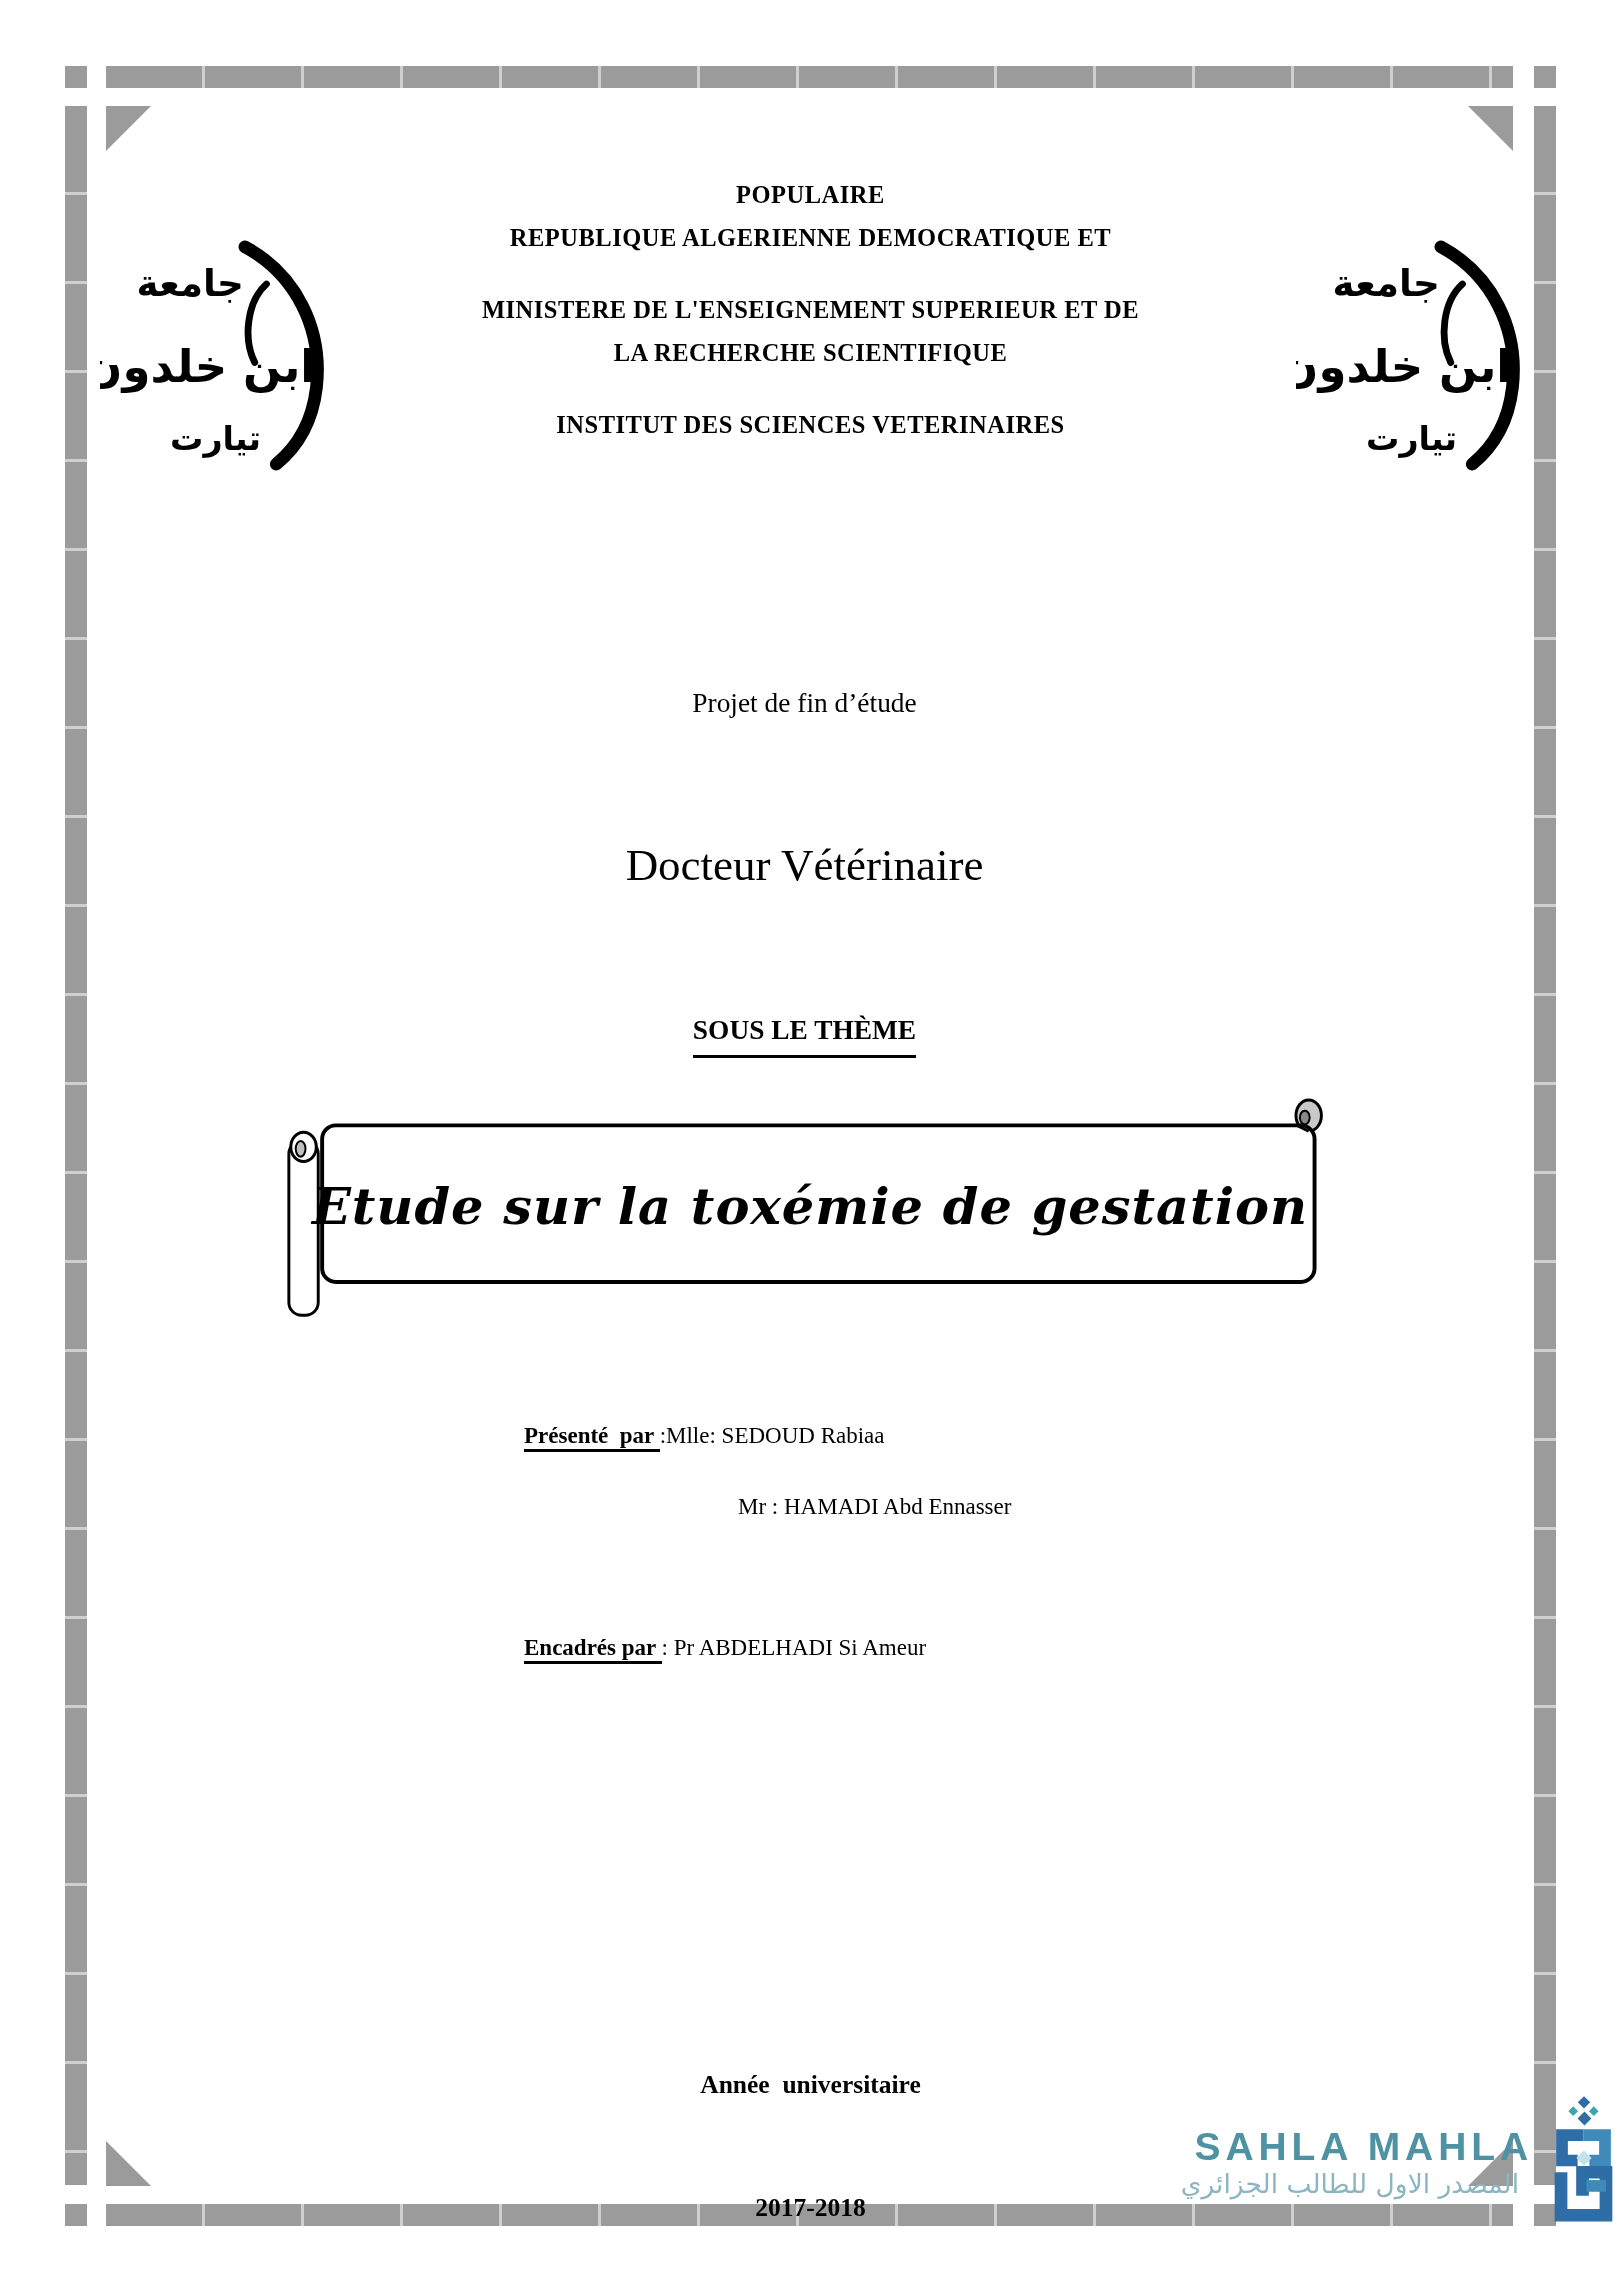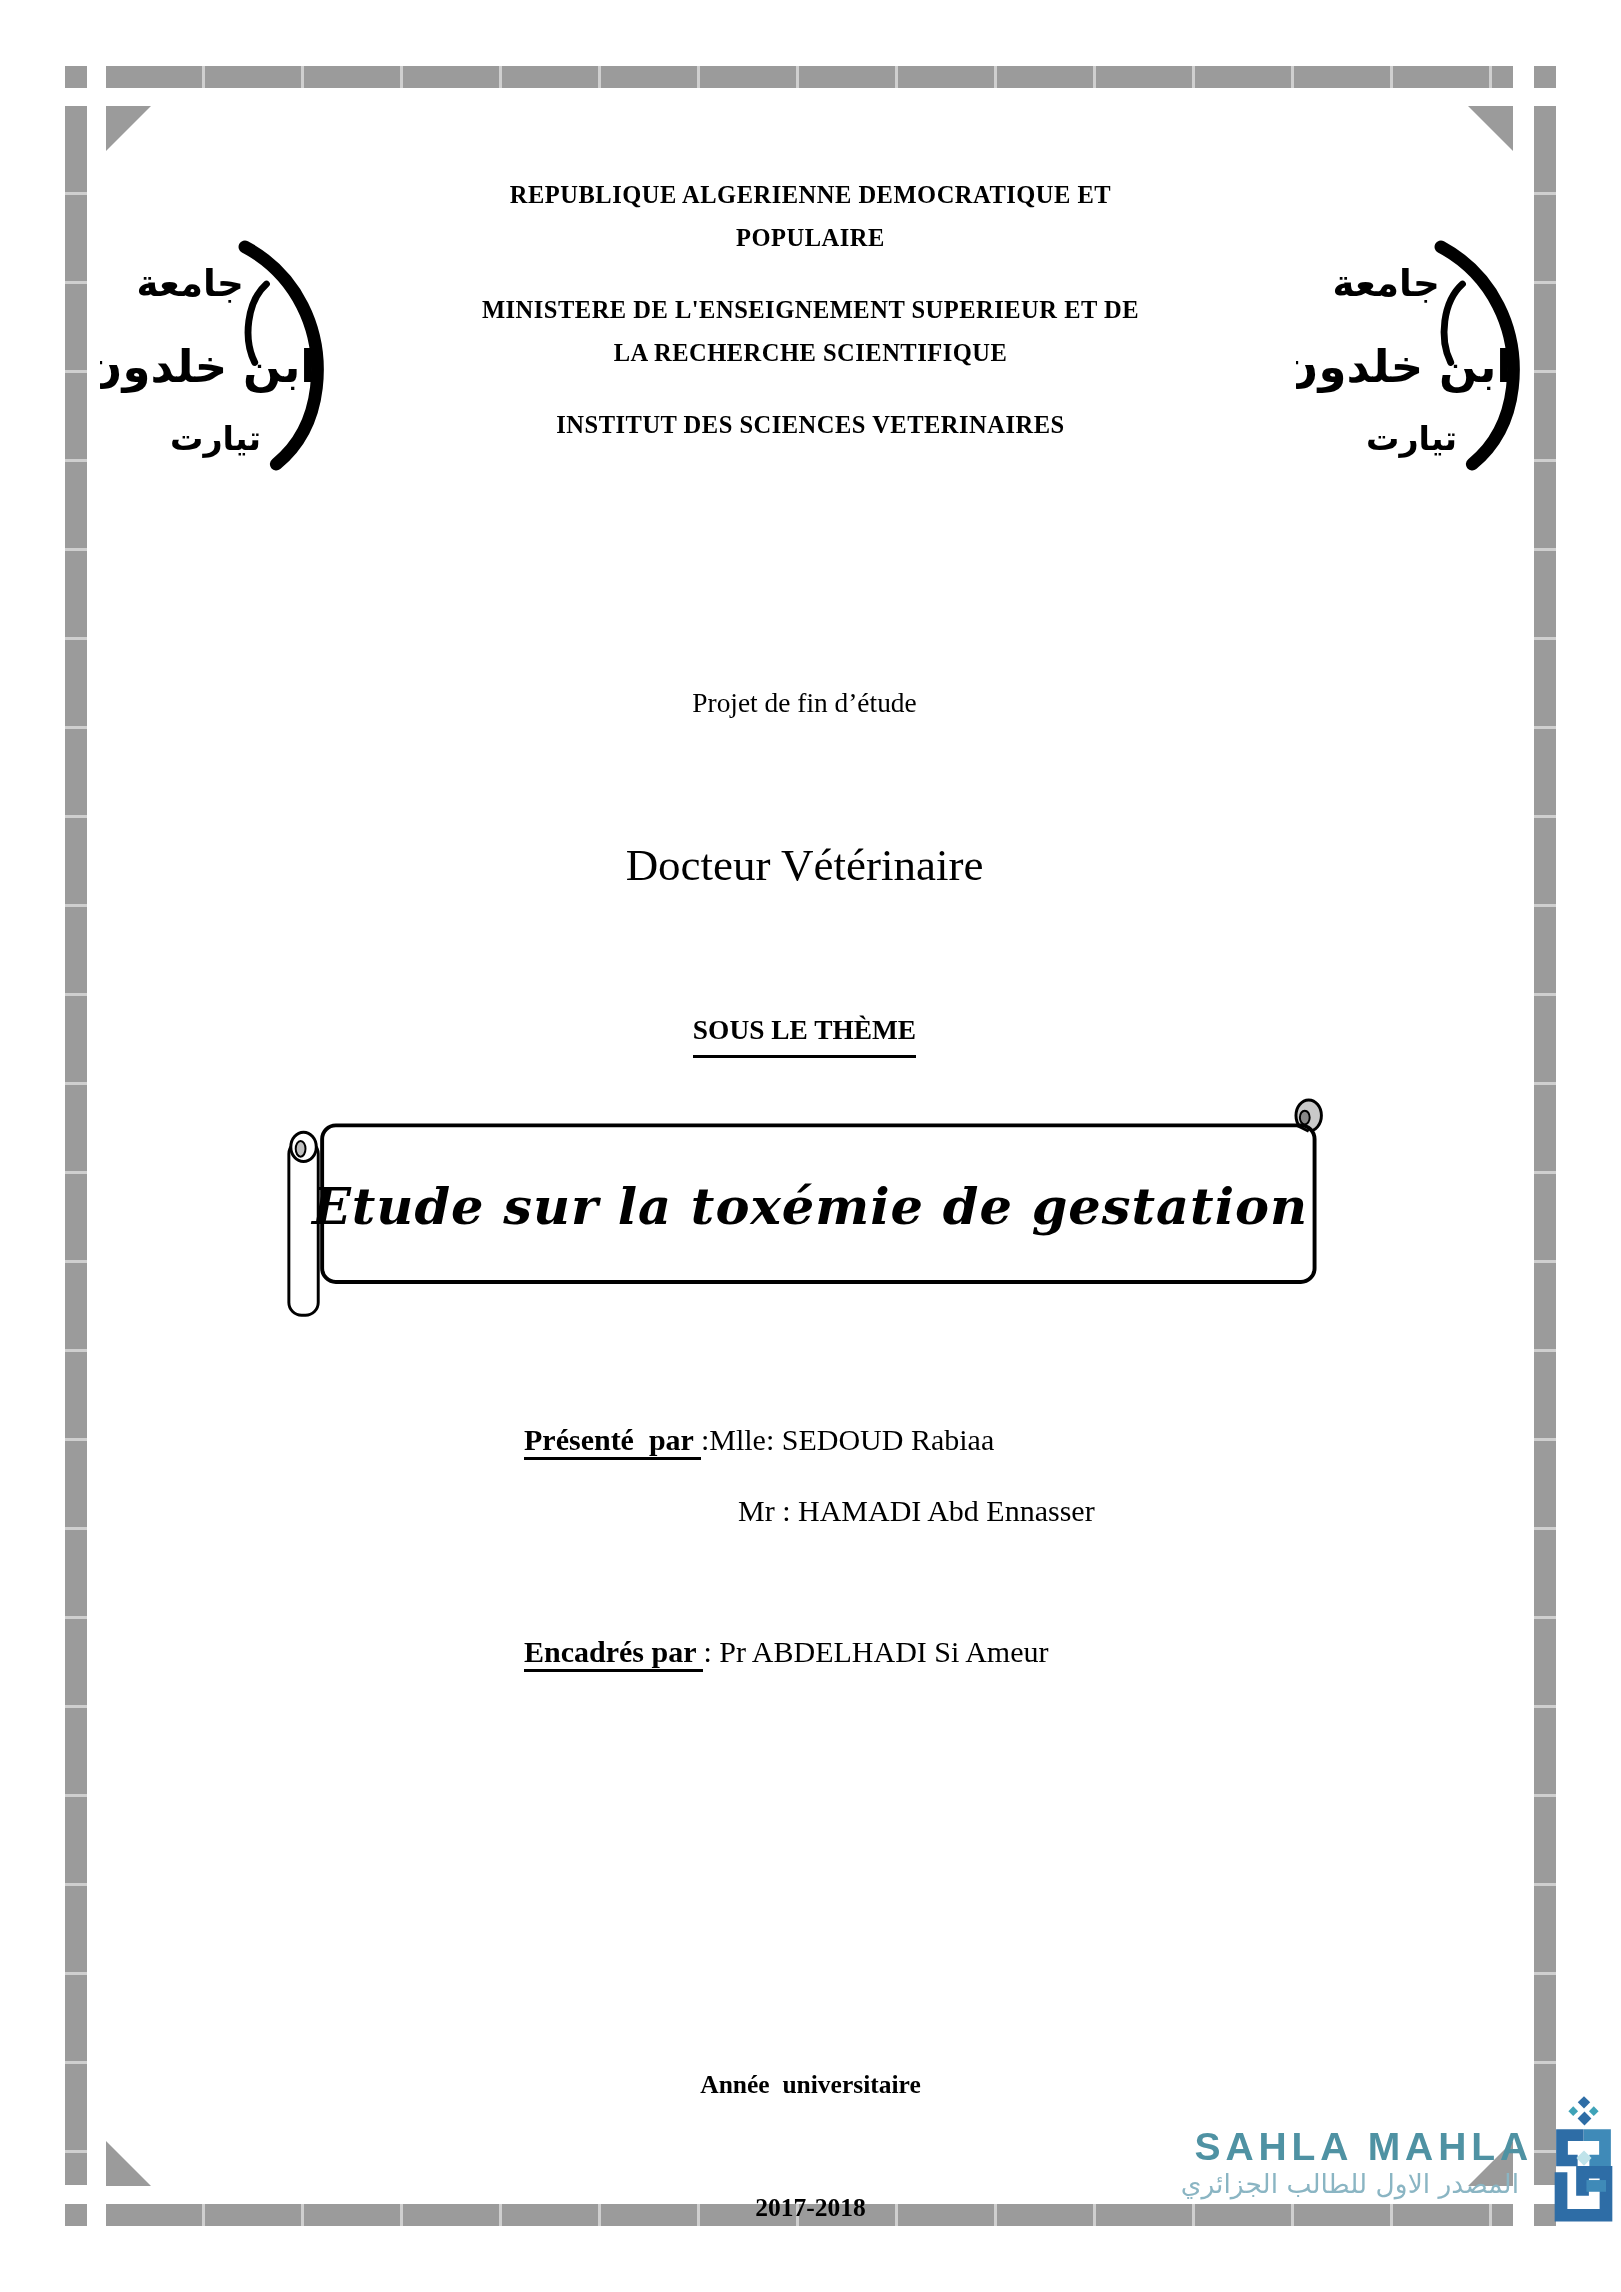--- a/index.html
+++ b/index.html
@@ -46,21 +46,21 @@
   .theme-line span{border-bottom:3.9px solid #000;padding-bottom:10px;}
   
   .banner-wrap{position:absolute;left:282px;top:1096px;width:1059px;height:230px;}
   .banner-title{
     position:absolute;left:315px;top:1155px;width:990px;height:102px;
     display:flex;align-items:center;justify-content:center;
     font-family:"DejaVu Serif",serif;font-style:italic;font-weight:bold;
     font-size:51px;white-space:nowrap;letter-spacing:1px;
   }
   
-  .authors-line{position:absolute;font-size:30px;white-space:pre-wrap;}
+  .authors-line{position:absolute;font-size:23px;white-space:pre-wrap;}
   .line-presented{left:524px;top:1423px;}
   .line-author2{left:738px;top:1494px;}
   .line-encadres{left:524px;top:1635px;}
   .ul-label{font-weight:bold;border-bottom:3.9px solid #000;padding-bottom:1px;white-space:pre-wrap;}
   
   .year-block{
     position:absolute;left:0;right:0;top:1982px;text-align:center;
     font-weight:bold;font-size:25.5px;line-height:41px;white-space:pre-wrap;
   }
   
@@ -107,22 +107,22 @@
     <svg viewBox="0 0 240 250" width="235" height="245">
       <path d="M148 14 C200 42 228 98 221 158 C217 192 202 218 180 236" fill="none" stroke="#000" stroke-width="13" stroke-linecap="round"></path>
       <path d="M170 52 C150 70 146 108 158 132" fill="none" stroke="#000" stroke-width="7" stroke-linecap="round"></path>
       <text x="92" y="64" font-size="38" text-anchor="middle">جامعة</text>
       <text x="102" y="152" font-size="46" text-anchor="middle">ابن خلدون</text>
       <text x="118" y="222" font-size="34" text-anchor="middle">تيارت</text>
     </svg>
   </div>
 
   <div class="header-block">
+    <div class="hline">POPULAIRE</div>
     <div class="hline">REPUBLIQUE ALGERIENNE DEMOCRATIQUE ET</div>
-    <div class="hline">POPULAIRE</div>
     <div class="hline pgap">MINISTERE DE L'ENSEIGNEMENT SUPERIEUR ET DE</div>
     <div class="hline">LA RECHERCHE SCIENTIFIQUE</div>
     <div class="hline pgap">INSTITUT DES SCIENCES VETERINAIRES</div>
   </div>
 
   <div class="centerline project-line">Projet de fin d’étude</div>
   <div class="centerline degree-line">Docteur Vétérinaire</div>
   <div class="centerline theme-line"><span>SOUS LE THÈME</span></div>
 
   <div class="banner-wrap">

